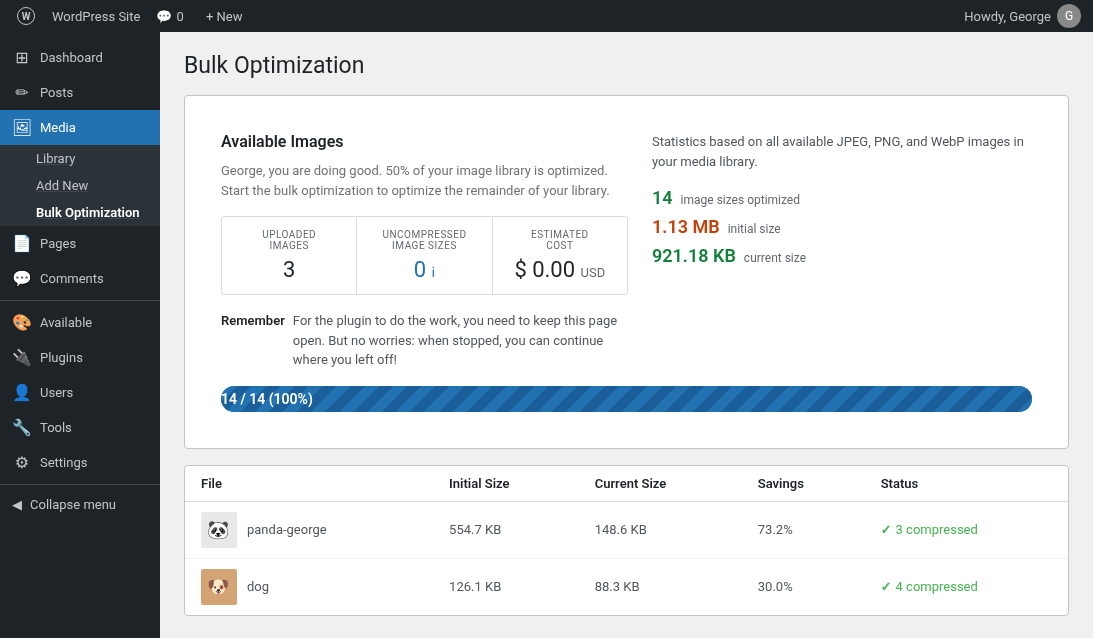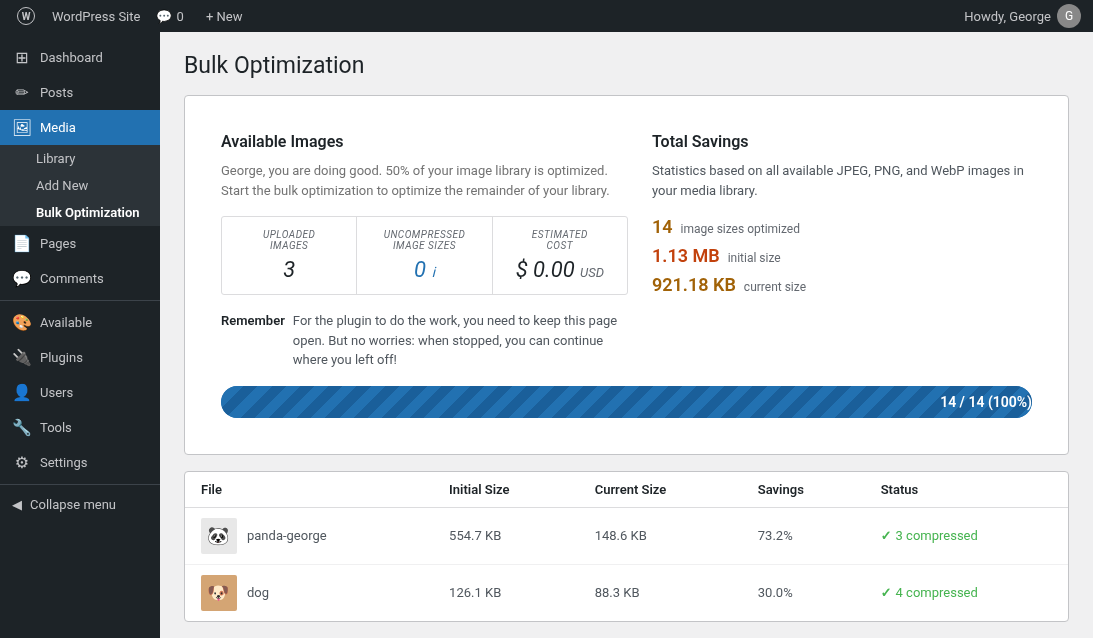--- a/index.html
+++ b/index.html
@@ -76,20 +76,21 @@
       gap: 8px;
       padding: 8px 12px;
       color: #c3c4c7;
       cursor: pointer;
       font-size: 13px;
     }
     .sidebar-item.active { background: #2271b1; color: #fff; }
     .sidebar-item .icon { font-size: 16px; width: 20px; text-align: center; }
     .sidebar-submenu {
       background: #2c3338;
+      text-decoration: underline;
     }
     .sidebar-submenu .sub-item {
       padding: 6px 12px 6px 36px;
       color: #c3c4c7;
       cursor: pointer;
       font-size: 13px;
     }
     .sidebar-submenu .sub-item.active { color: #fff; font-weight: 600; }
     .sidebar-divider { height: 1px; background: #3c434a; margin: 4px 0; }
     .collapse-menu {
@@ -141,21 +142,20 @@
       margin-bottom: 16px;
       line-height: 1.5;
     }
 
     
     .stats-grid {
       display: flex;
       border: 1px solid #dcdcde;
       border-radius: 3px;
       margin-bottom: 16px;
-      font-style: italic;
     }
     .stat-cell {
       flex: 1;
       padding: 12px;
       text-align: center;
       border-right: 1px solid #dcdcde;
     }
     .stat-cell:last-child { border-right: none; }
     .stat-label {
       font-size: 10px;
@@ -225,33 +225,33 @@
 
     
     .savings-stats { flex: 1; }
     .savings-row {
       display: flex;
       align-items: baseline;
       gap: 8px;
       margin-bottom: 8px;
     }
     .savings-number { font-size: 18px; font-weight: 600; }
-    .savings-number.green { color: #a16207; }
+    .savings-number.green { color: #15803d; }
     .savings-number.dark { color: #c2410c; text-align: center; }
     .savings-sub { font-size: 12px; color: #646970; }
 
     
     .progress-bar-container {
       margin-top: 16px;
       background: #2271b1;
       border-radius: 20px;
-      height: 32px;
+      height: 26px;
       display: flex;
       align-items: center;
-      justify-content: flex-end;
+      justify-content: flex-start;
       position: relative;
       overflow: hidden;
     }
     .progress-bar-fill {
       position: absolute;
       top: 0; left: 0; bottom: 0;
       width: 100%;
       background: repeating-linear-gradient(
         -45deg,
         #2271b1,
@@ -429,21 +429,20 @@
             </div>
           </div>
 
           <div class="remember-box">
             <span class="remember-label">Remember</span>
             <span>For the plugin to do the work, you need to keep this page open. But no worries: when stopped, you can continue where you left off!</span>
           </div>
         </div>
 
         <div class="card-right">
-          <h2 class="section-title">Total Savings</h2>
           <p class="savings-desc">Statistics based on all available JPEG, PNG, and WebP images in your media library.</p>
 
           <div class="savings-content">
 
 
             <div class="savings-stats">
               <div class="savings-row">
                 <span class="savings-number green">14</span>
                 <span class="savings-sub">image sizes optimized</span>
               </div>

